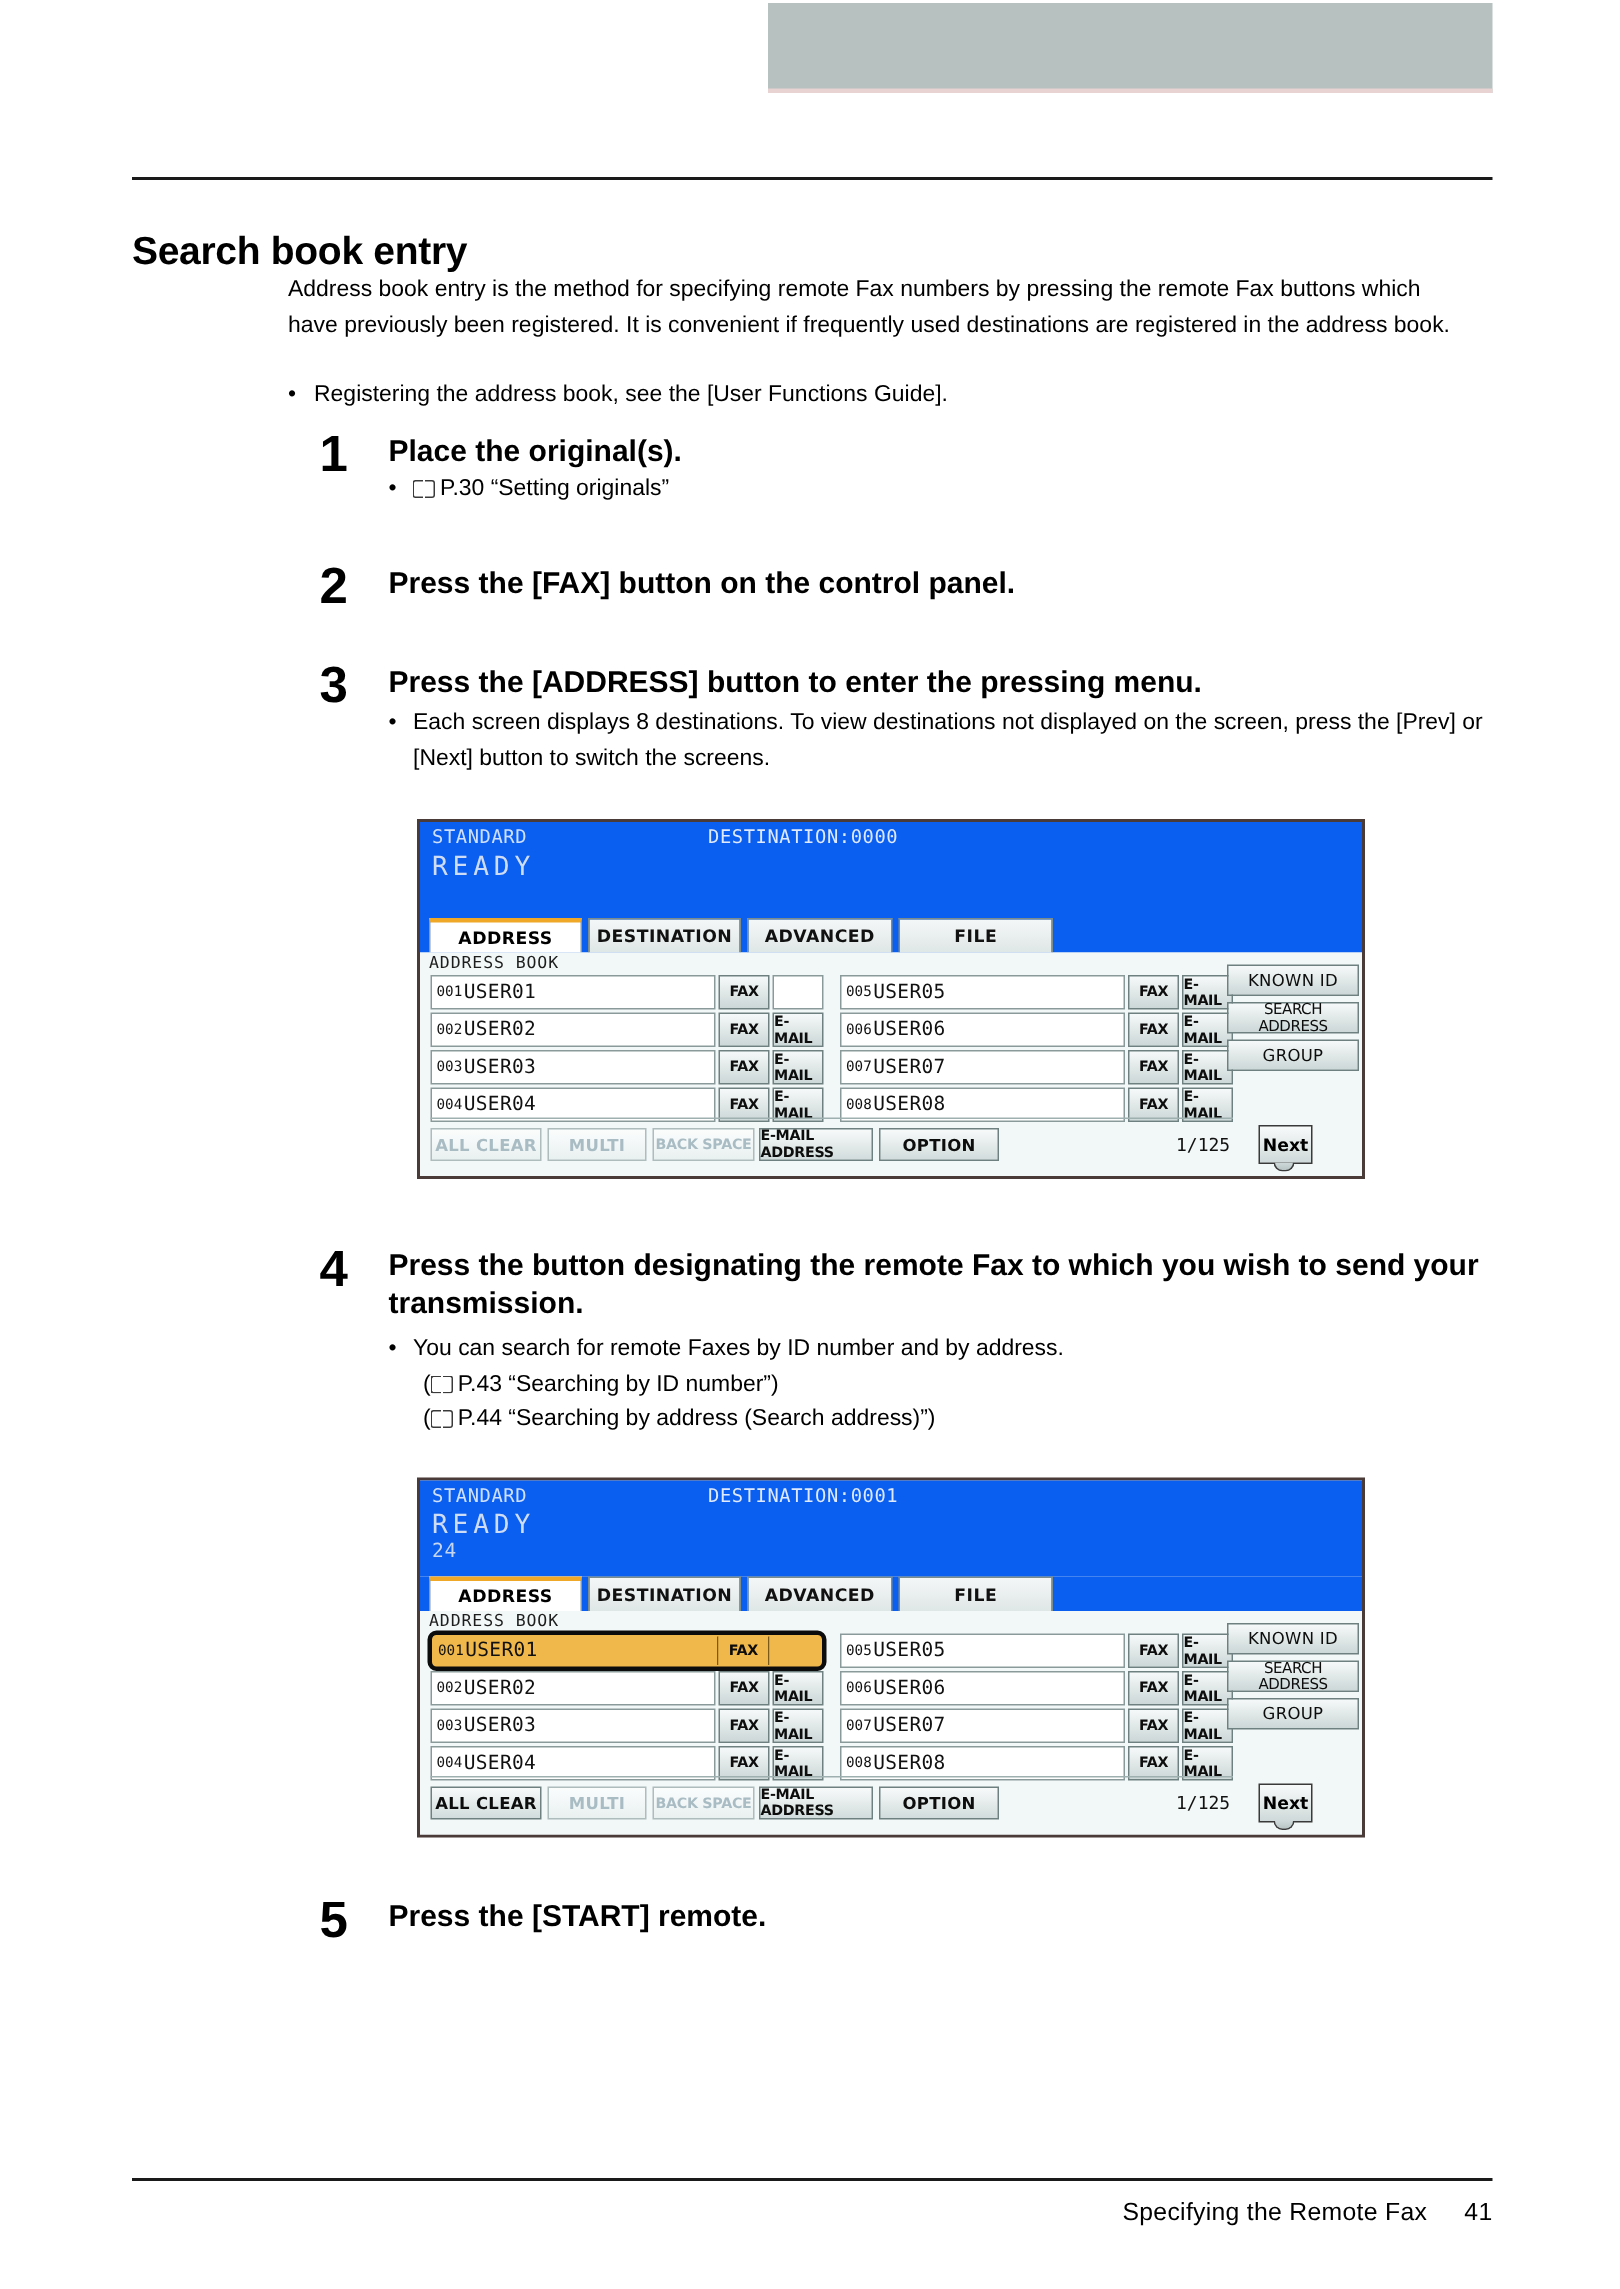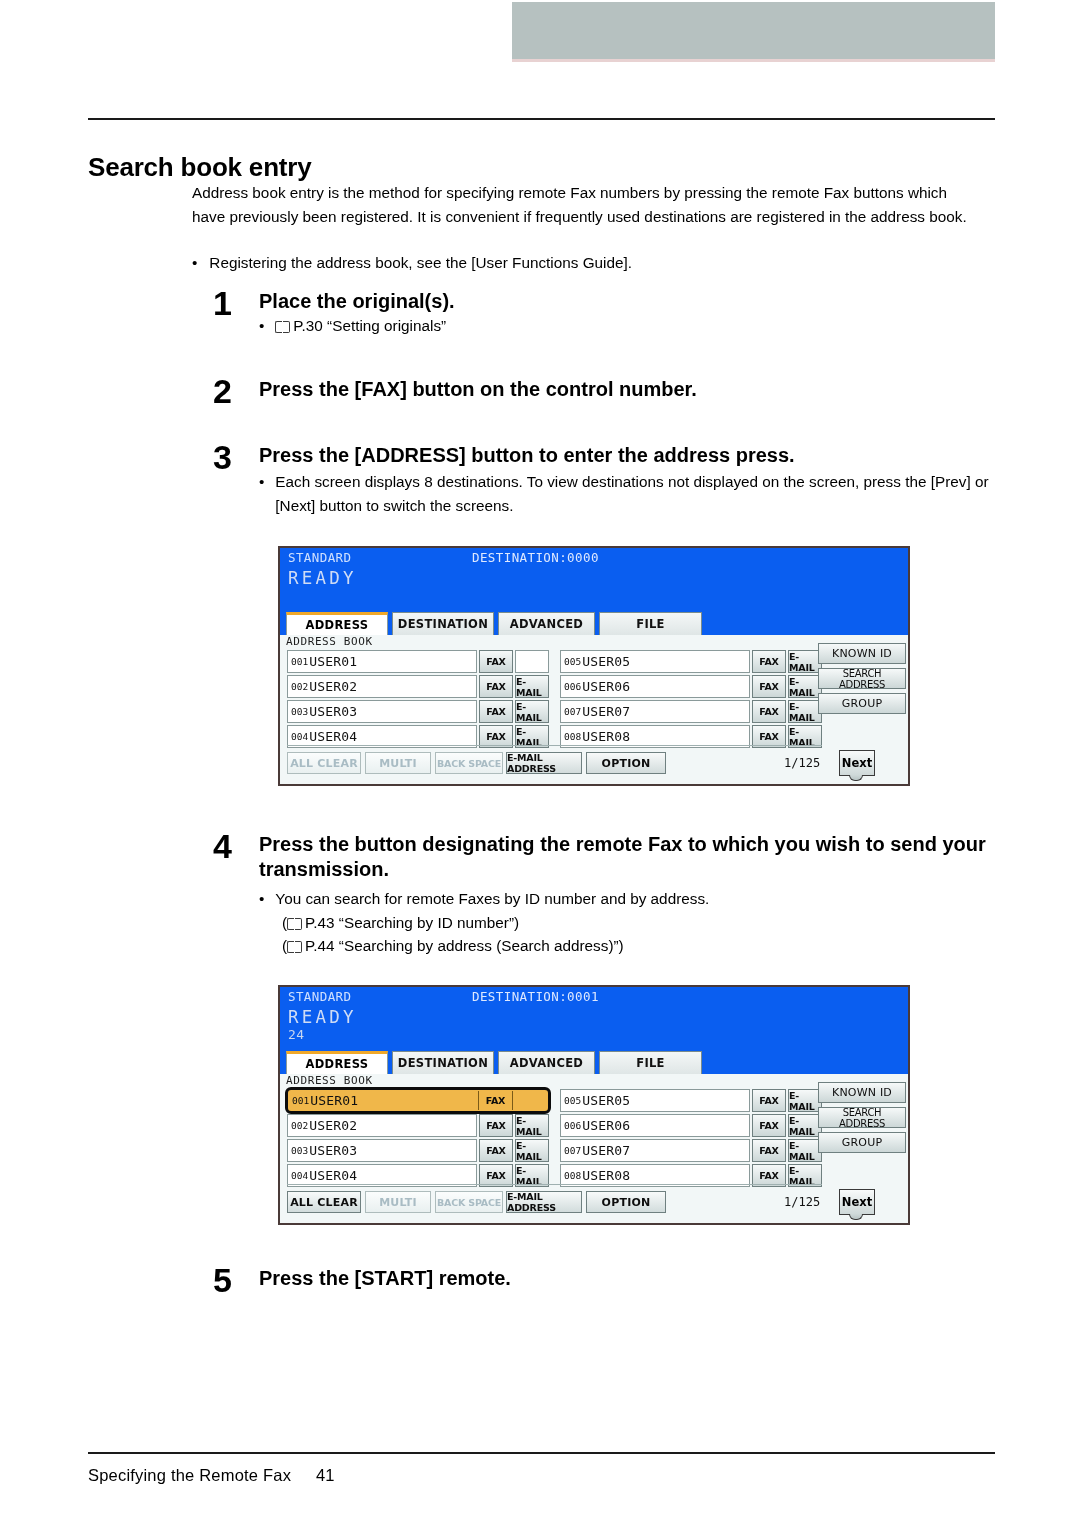--- a/index.html
+++ b/index.html
@@ -21,21 +21,21 @@
   .rule-top{
     position:absolute; left:88px; top:118px; width:907px; height:0;
     border-top:2px solid #1a1a1a;
   }
   .rule-bottom{
     position:absolute; left:88px; top:1452px; width:907px; height:0;
     border-top:2px solid #1a1a1a;
   }
   .footer{
     position:absolute; left:88px; top:1466px; width:907px;
-    text-align:left;
+    text-align:right;
     font-size:16.5px;
     letter-spacing:.2px;
   }
   .footer .f-label{ }
   .footer .f-page{ margin-left:20px; }
 
   
   .h1{
     position:absolute; left:88px; top:135px;
     font-size:26px; font-weight:bold; letter-spacing:-.2px;
@@ -282,26 +282,26 @@
   <div class="step-sub" style="position:absolute; left:46px; top:28px; width:720px;">
     <div class="sub-row">
       <span class="bdot">•</span>
       <span><span class="bookicon"></span><span>P.30 “Setting originals”</span></span>
     </div>
   </div>
 </div>
 
 <div class="step" style="left:213px; top:374px; width:780px;">
   <div class="step-num">2</div>
-  <div class="step-title">Press the [FAX] button on the control number.</div>
+  <div class="step-title">Press the [FAX] button on the control panel.</div>
 </div>
 
 <div class="step" style="left:213px; top:440px; width:780px;">
   <div class="step-num">3</div>
-  <div class="step-title">Press the [ADDRESS] button to enter the address press.</div>
+  <div class="step-title">Press the [ADDRESS] button to enter the pressing menu.</div>
   <div class="step-sub" style="position:absolute; left:46px; top:30px; width:740px;">
     <div class="sub-row">
       <span class="bdot">•</span>
       <span>Each screen displays 8 destinations. To view destinations not displayed on the screen, press the [Prev] or [Next] button to switch the screens.</span>
     </div>
   </div>
 </div>
 
 <div class="step" style="left:213px; top:829px; width:790px;">
   <div class="step-num">4</div>

